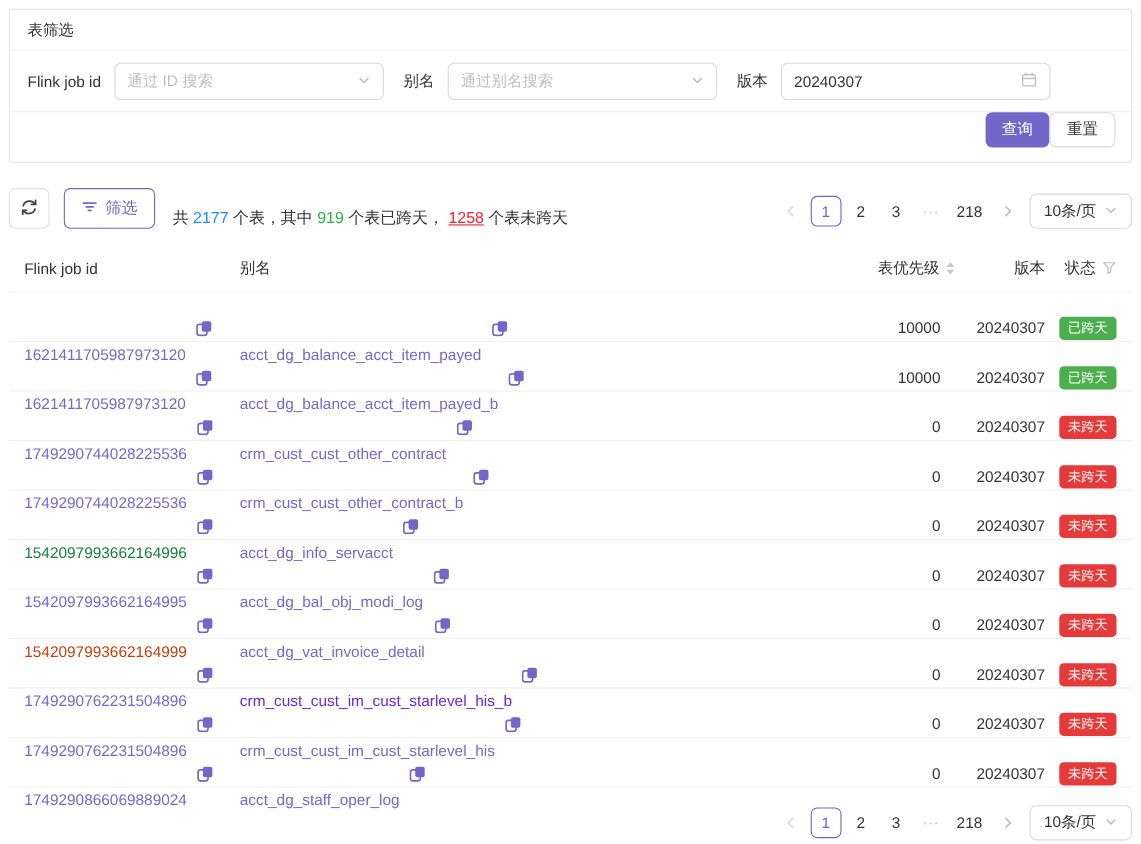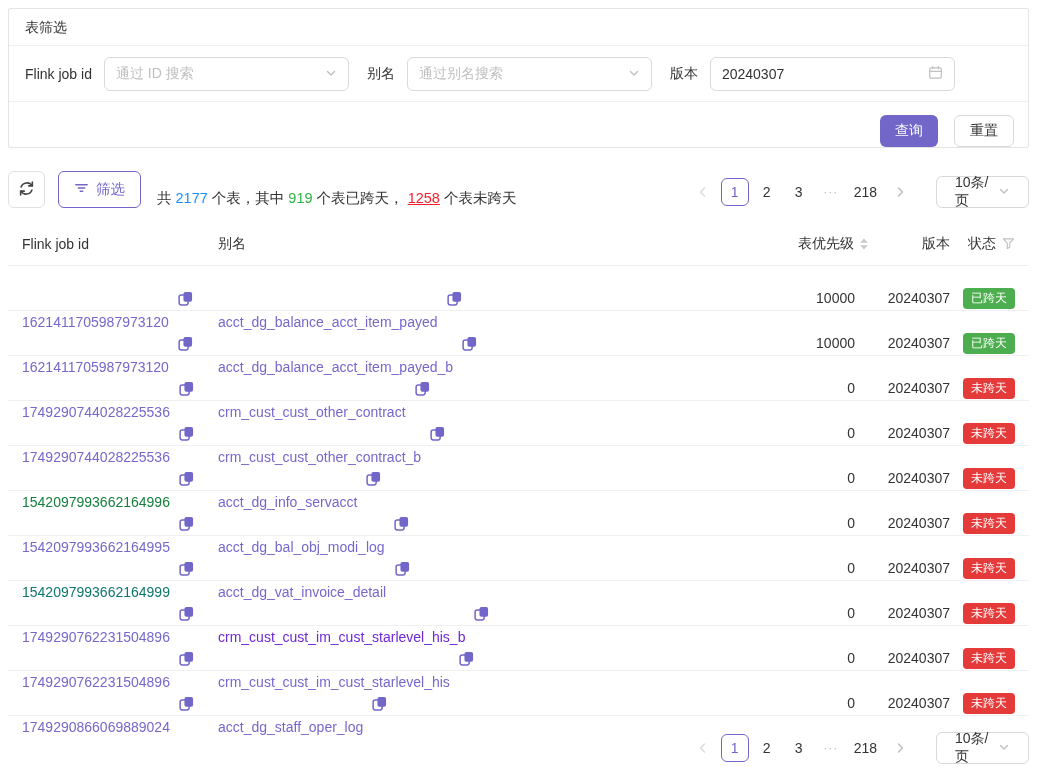--- a/index.html
+++ b/index.html
@@ -11,42 +11,42 @@
   .filter-card { border:1px solid #e4e4e4; border-radius:2px; background:#fff; }
   .card-title { height:37px; line-height:37px; padding:0 16px; border-bottom:1px solid #f0f0f0; color:#333; }
   .form-row { display:flex; align-items:center; height:56px; padding:0 16px; border-bottom:1px solid #f0f0f0; }
   .form-item { display:flex; align-items:center; }
   .form-item label { margin-right:12px; white-space:nowrap; color:#333; }
   .select-box, .date-box { display:flex; align-items:center; justify-content:space-between;
     width:245px; height:34px; padding:0 11px; border:1px solid #d9d9d9; border-radius:6px; background:#fff; cursor:pointer; }
   .placeholder { color:#bfbfbf; }
   .date-box .value { color:#333; }
   .gap-lg { margin-left:18px; }
-  .card-footer { display:flex; align-items:flex-end; justify-content:flex-end; height:45px; padding:0 14px; gap:16px; }
+  .card-footer { display:flex; align-items:flex-start; justify-content:flex-end; height:45px; padding:0 14px; }
   .btn { height:32px; padding:0 15px; border-radius:6px; border:1px solid #d9d9d9; background:#fff; color:#333;
     font-size:14px; cursor:pointer; font-family:inherit; }
   .btn.primary { border:none; color:#fff; }
 
   
   .toolbar { display:flex; align-items:flex-end; margin-top:22px; height:38px; }
   .icon-btn { width:37px; height:37px; display:flex; align-items:center; justify-content:center;
     border:1px solid #e0e0e0; border-radius:6px; background:#fff; cursor:pointer; }
   .filter-btn { display:flex; align-items:center; gap:7px; height:37px; padding:0 15px; margin-left:13px;
     border-radius:6px; background:#fff; cursor:pointer; font-size:14.5px; font-family:inherit; }
   .summary { margin-left:16px; font-size:14.5px; color:#333; white-space:pre; }
 
   
   .pagination { display:flex; align-items:center; margin-left:auto; }
   .pg-item { min-width:28px; height:28px; margin:0 2px; display:flex; align-items:center; justify-content:center;
     border-radius:6px; border:1px solid transparent; cursor:pointer; color:#333; background:#fff; padding:0 4px; }
   .pg-arrow { color:#bfbfbf; }
   .pg-arrow.disabled { color:#dcdcdc; cursor:default; }
   .pg-ellipsis { color:#b9b9b9; letter-spacing:1px; font-size:12px; }
-  .pg-size { display:flex; align-items:center; justify-content:space-between; width:93px; height:32px; margin-left:20px;
-    padding:0 18px; border:1px solid #d9d9d9; border-radius:6px; cursor:pointer; background:#fff; }
+  .pg-size { display:flex; align-items:center; justify-content:space-between; width:93px; height:32px; margin-left:4px;
+    padding:0 12px; border:1px solid #d9d9d9; border-radius:6px; cursor:pointer; background:#fff; }
 
   
   .table { margin-top:14px; }
   .thead, .trow { display:grid; grid-template-columns:196px 1fr 120px 81px 65px; align-items:center; padding:0 14px; }
   .thead { height:44px; border-bottom:1px solid #f0f0f0; font-weight:500; color:#333; }
   .trow { height:45px; border-bottom:1px solid #f0f0f0; }
   .th { display:flex; align-items:center; }
   .th.right, .td.right { justify-content:flex-end; text-align:right; }
   .td { display:flex; align-items:center; }
   .td.pad-r { padding-right:14px; }
@@ -332,21 +332,21 @@
             </button>
           </div>
           <div class="td right pad-r">0</div>
           <div class="td right">20240307</div>
           <div class="td right">
             <span class="badge" style="background: rgb(229, 58, 58);">未跨天</span>
           </div>
         </div>
         <div class="trow">
           <div class="td">
-            <span class="link" style="color: #0f766e;">1542097993662164999</span>
+            <span class="link" style="color: #c2410c;">1542097993662164999</span>
             <button class="copy-btn">
               <svg width="15" height="15" viewBox="0 0 16 16">
                 <rect x="1.2" y="4.2" width="9.6" height="10.6" rx="2.2" fill="none" stroke="#7266c9" stroke-width="1.6"></rect>
                 <rect x="5.8" y="1" width="9.2" height="10.4" rx="2" fill="#7266c9"></rect>
               </svg>
             </button>
           </div>
           <div class="td">
             <span class="link" style="color: rgb(117, 104, 205);">acct_dg_vat_invoice_detail</span>
             <button class="copy-btn">

